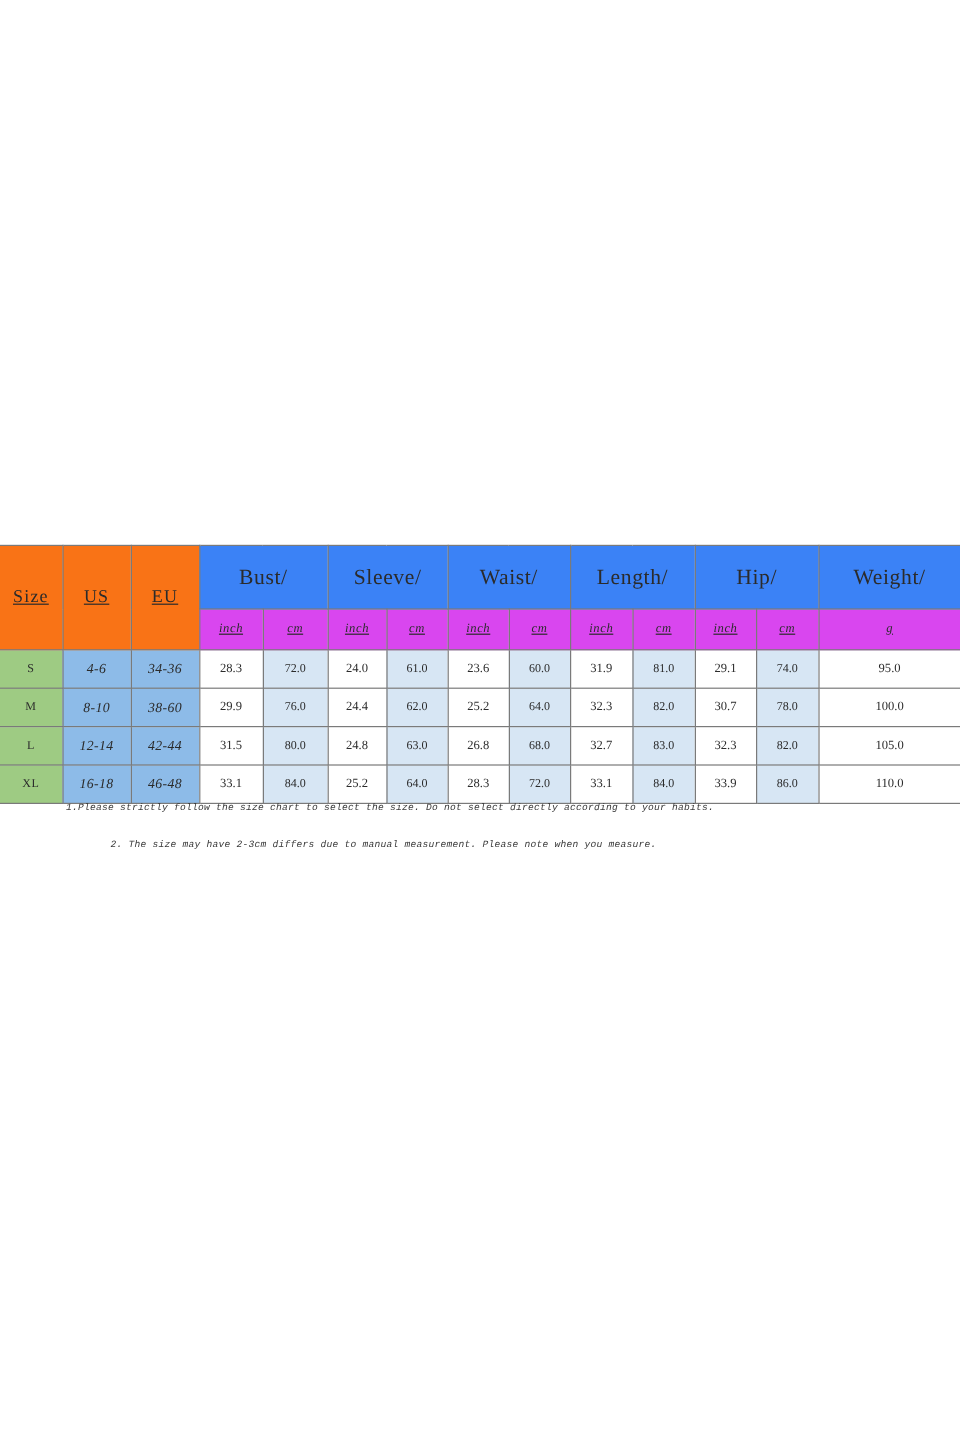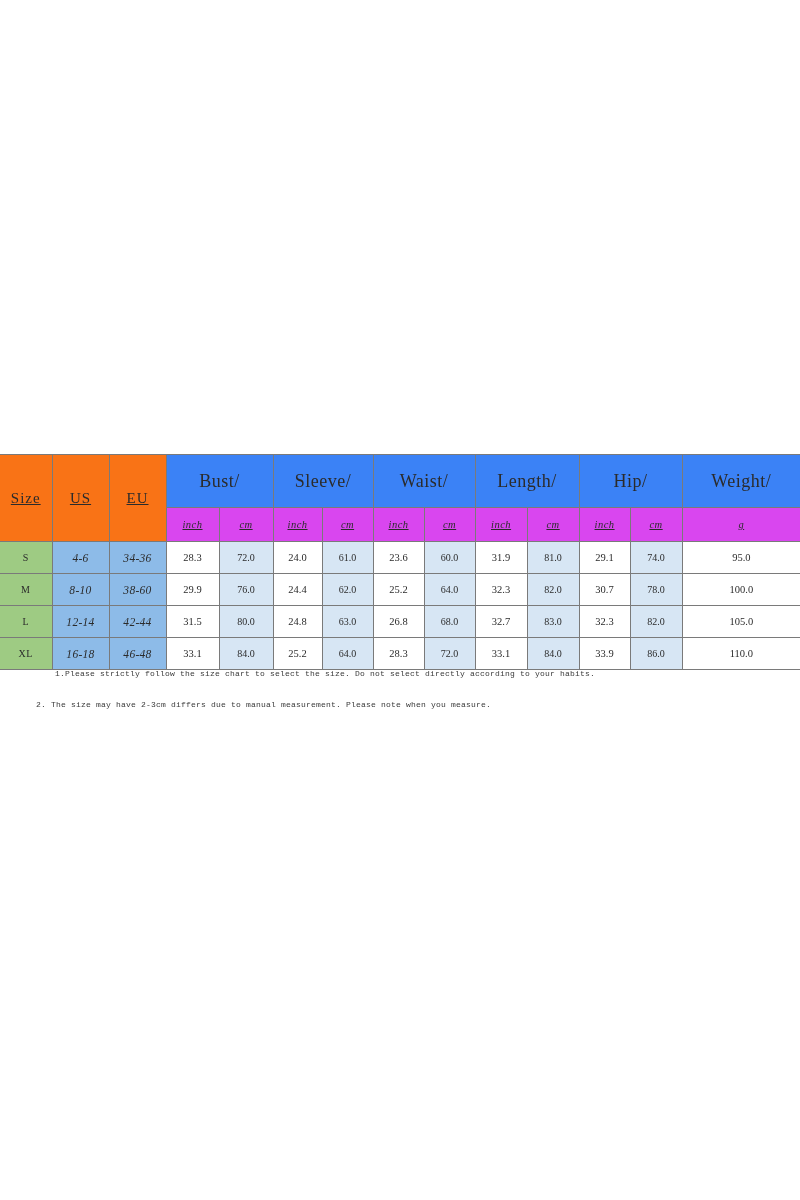--- a/index.html
+++ b/index.html
@@ -109,23 +109,24 @@
     left: 0;
     top: 669px;
     width: 800px;
   }
   .note-line {
     font-family: "Liberation Mono", monospace;
     font-size: 8px;
     color: #3a3a3a;
     letter-spacing: 0.2px;
     white-space: nowrap;
+    font-style: italic;
   }
   .note-1 { padding-left: 55px; margin-bottom: 22px; }
-  .note-2 { padding-left: 36px; }
+  .note-2 { padding-left: 92px; }
 </style>
 </head>
 <body>
 
 <div id="chart-wrap">
   <table class="size-table">
     <colgroup>
       <col style="width:52px">
         <col style="width:57px">
         <col style="width:57px">

